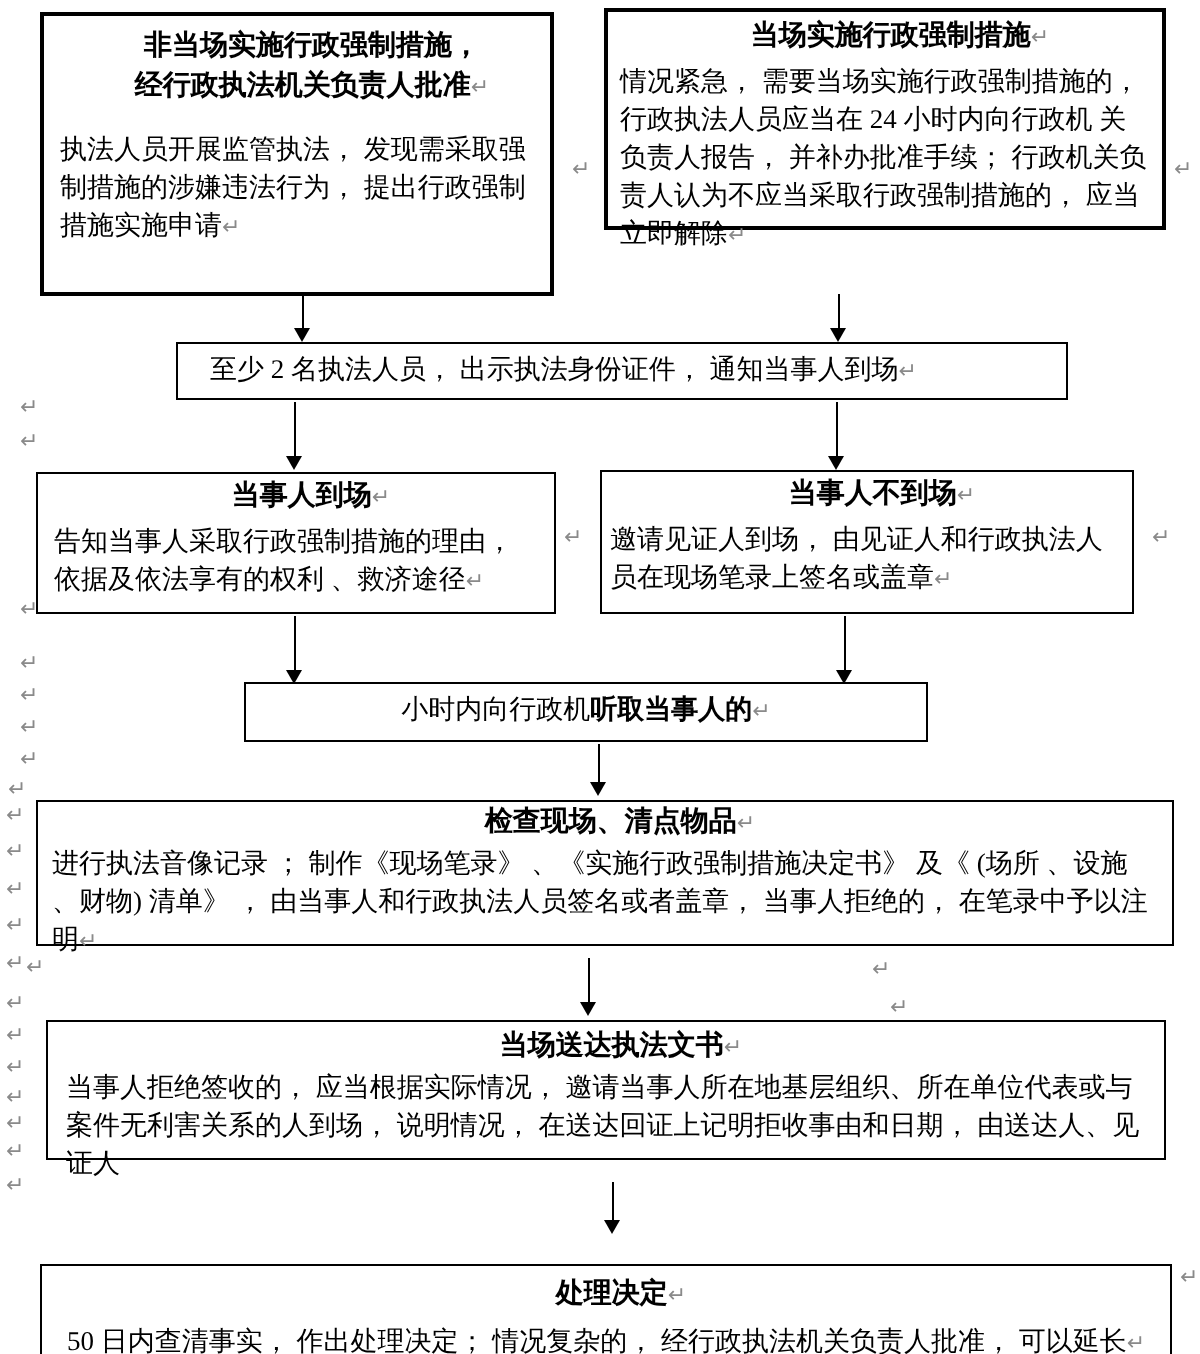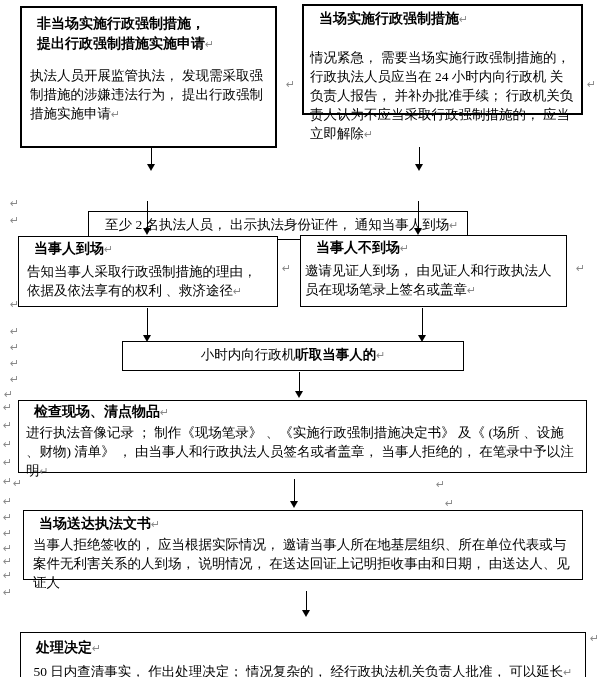--- a/index.html
+++ b/index.html
@@ -8,21 +8,21 @@
     font-family:"Liberation Serif","DejaVu Serif",serif;color:#000;
     overflow:hidden;
   }
   .page{position:absolute;inset:0;background:#ffffff;}
   .box{
     position:absolute;border:2px solid #000;background:#fff;
     box-sizing:border-box;
   }
   .box.thin{border-width:1.5px;}
   .title{
-    font-weight:bold;font-size:14px;line-height:20px;
+    font-weight:bold;text-align:center;font-size:14px;line-height:20px;
     margin-top:3px;
     margin-left:15px;
   }
   .bbody{
     font-size:13.5px;line-height:19px;text-align:left;padding:0 8px;
   }
   .rm{
     color:#8a8a8a;font-size:11px;font-weight:normal;
     font-family:"DejaVu Sans",sans-serif;
   }
@@ -40,37 +40,37 @@
   .center-line{text-align:center;}
 </style>
 </head>
 <body>
 
 <div class="page">
 
   <div class="box" style="left:20px;top:6px;width:257px;height:142px;">
     <div class="title" style="margin-top:6px;">
       <span>非当场实施行政强制措施，</span><br>
-      <span>提出行政强制措施实施申请</span><span class="rm">↵</span>
+      <span>经行政执法机关负责人批准</span><span class="rm">↵</span>
     </div>
     <div class="bbody" style="margin-top:11px;">
       <span>执法人员开展监管执法， 发现需采取强制措施的涉嫌违法行为， 提出行政强制措施实施申请</span><span class="rm">↵</span>
     </div>
   </div>
 
   <div class="box" style="left:302px;top:4px;width:281px;height:111px;">
     <div class="title">
       <span>当场实施行政强制措施</span><span class="rm">↵</span>
     </div>
-    <div class="bbody" style="margin-top:18px;padding:0 6px;">
+    <div class="bbody" style="margin-top:2px;padding:0 6px;">
       <span>情况紧急， 需要当场实施行政强制措施的， 行政执法人员应当在 24 小时内向行政机 关负责人报告， 并补办批准手续； 行政机关负责人认为不应当采取行政强制措施的， 应当立即解除</span><span class="rm">↵</span>
     </div>
   </div>
 
-  <div class="box thin" style="left:88px;top:171px;width:380px;height:29px;margin-top:40px;">
+  <div class="box thin" style="left:88px;top:171px;width:446px;height:29px;">
     <div class="bbody" style="line-height:25px;padding:0 0 0 16px;">
       <span>至少 2 名执法人员， 出示执法身份证件， 通知当事人到场</span><span class="rm">↵</span>
     </div>
   </div>
 
   <div class="box thin" style="left:18px;top:236px;width:260px;height:71px;">
     <div class="title" style="margin-top:2px;">
       <span>当事人到场</span><span class="rm">↵</span>
     </div>
     <div class="bbody" style="margin-top:2px;">

